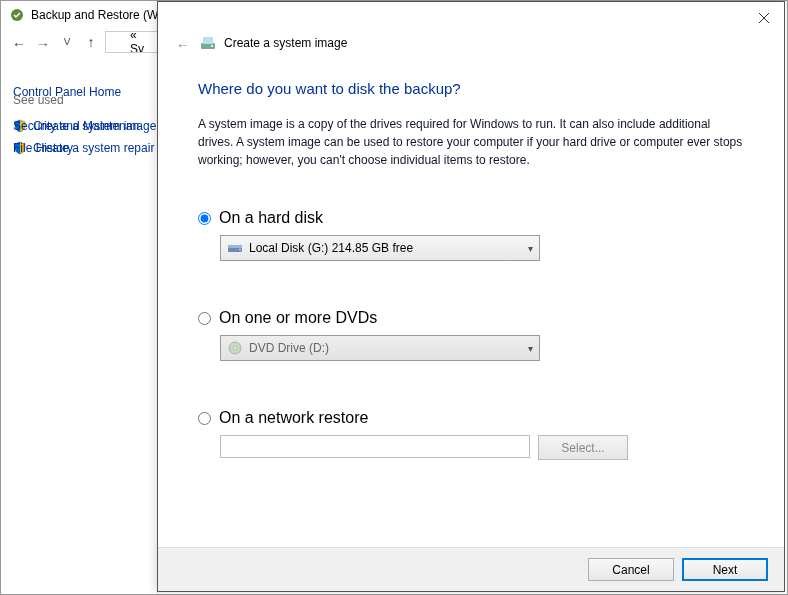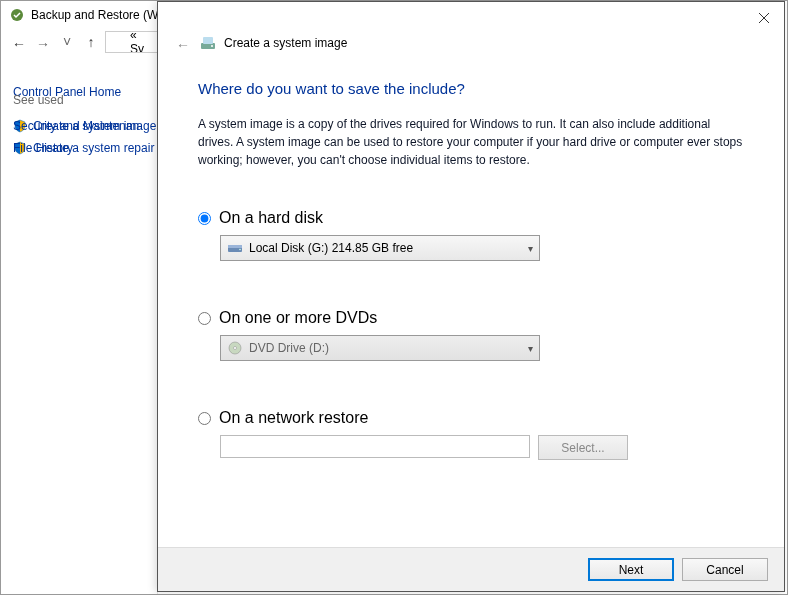--- a/index.html
+++ b/index.html
@@ -317,21 +317,21 @@
     <span class="sysimg-icon">
       <svg viewBox="0 0 16 14">
           <rect x="1" y="7" width="14" height="6" rx="1" fill="#7a9"></rect>
           <rect x="3" y="1" width="10" height="7" rx="1" fill="#bde"></rect>
           <circle cx="12" cy="10" r="1" fill="#fff"></circle>
         </svg>
     </span>
     <span class="header-title">Create a system image</span>
   </div>
   <div class="dialog-body">
-    <h2 class="main-heading">Where do you want to save the include?</h2>
+    <h2 class="main-heading">Where do you want to disk the backup?</h2>
     <p class="description">A system image is a copy of the drives required for Windows to run. It can also include additional drives. A system image can be used to restore your computer if your hard drive or computer ever stops working; however, you can't choose individual items to restore.</p>
 
     <div class="option-group">
       <div class="radio-row">
         <input type="radio" name="dest" checked="" style="">
         <span class="radio-label">On a hard disk</span>
       </div>
       <div class="combo">
         <span class="disk-icon">
           <svg viewBox="0 0 16 14">
@@ -368,16 +368,16 @@
         <span class="radio-label">On a network restore</span>
       </div>
       <div class="net-row">
         <input type="text" class="net-input" value="" style="">
         <button class="select-btn" disabled="">Select...</button>
       </div>
     </div>
   </div>
 
   <div class="dialog-footer">
+    <button class="btn">Cancel</button>
     <button class="btn primary">Next</button>
-    <button class="btn">Cancel</button>
   </div>
 </div>
 
 </body></html>

